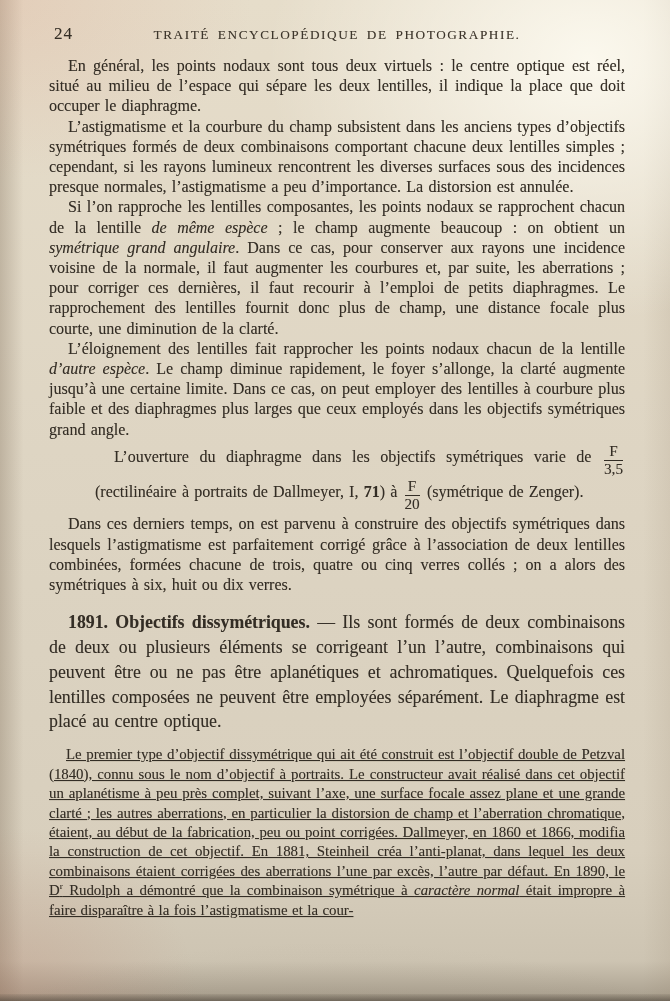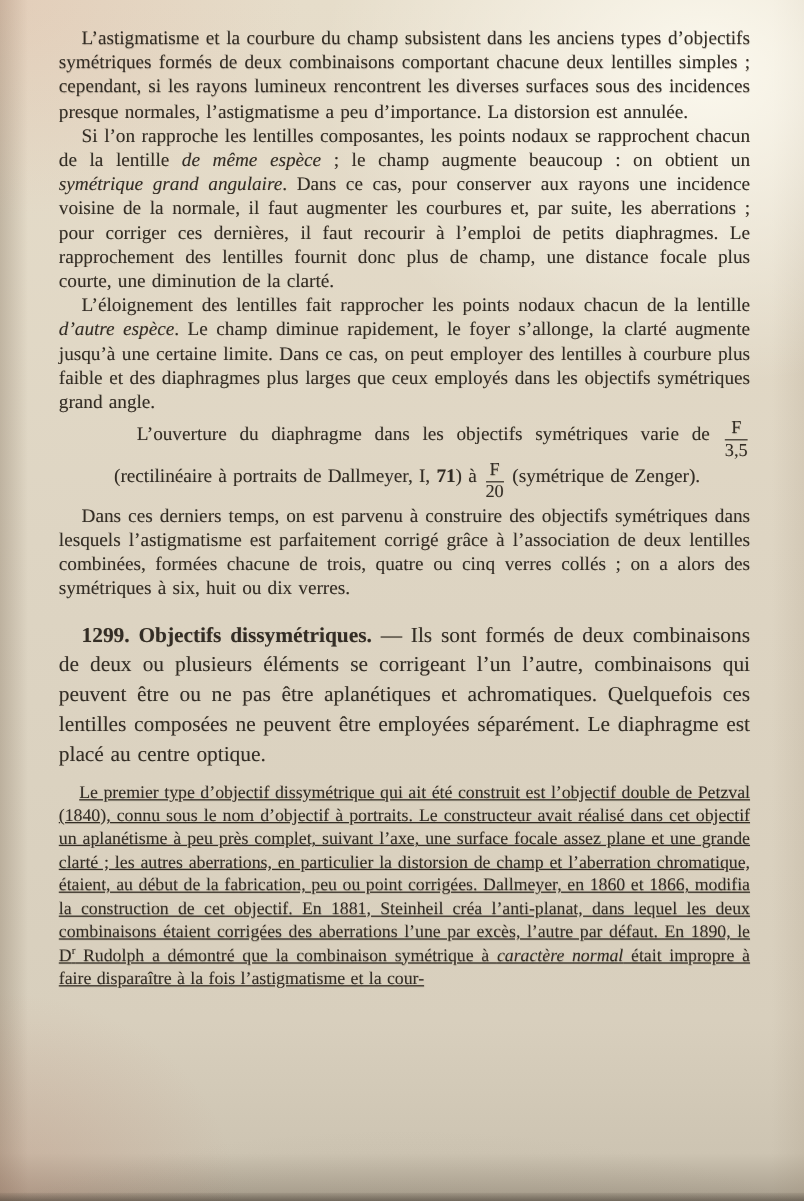--- a/index.html
+++ b/index.html
@@ -35,30 +35,35 @@
   .frac{display:inline-block;vertical-align:-0.85em;text-align:center;line-height:1.08;font-size:0.95em;margin:0 2px;text-indent:0;}
   .frac .num{display:block;border-bottom:1.2px solid #332d25;padding:0 3px 0.5px;}
   .frac .den{display:block;padding-top:0.5px;}
 </style>
 </head>
 <body>
 
 <div class="page">
   <div class="content">
 
+    <div class="header">
+      <span class="pagenum">24</span>
+      <div class="title">TRAITÉ ENCYCLOPÉDIQUE DE PHOTOGRAPHIE.</div>
+    </div>
 
+    <p>En général, les points nodaux sont tous deux virtuels : le centre optique est réel, situé au milieu de l’espace qui sépare les deux lentilles, il indique la place que doit occuper le diaphragme.</p>
 
     <p>L’astigmatisme et la courbure du champ subsistent dans les anciens types d’objectifs symétriques formés de deux combinaisons comportant chacune deux lentilles simples ; cependant, si les rayons lumineux rencontrent les diverses surfaces sous des incidences presque normales, l’astigmatisme a peu d’importance. La distorsion est annulée.</p>
 
     <p><span>Si l’on rapproche les lentilles composantes, les points nodaux se rapprochent chacun de la lentille </span><span class="it">de même espèce</span><span> ; le champ augmente beaucoup : on obtient un </span><span class="it">symétrique grand angulaire</span><span>. Dans ce cas, pour conserver aux rayons une incidence voisine de la normale, il faut augmenter les courbures et, par suite, les aberrations ; pour corriger ces dernières, il faut recourir à l’emploi de petits diaphragmes. Le rapprochement des lentilles fournit donc plus de champ, une distance focale plus courte, une diminution de la clarté.</span></p>
 
     <p><span>L’éloignement des lentilles fait rapprocher les points nodaux chacun de la lentille </span><span class="it">d’autre espèce</span><span>. Le champ diminue rapidement, le foyer s’allonge, la clarté augmente jusqu’à une certaine limite. Dans ce cas, on peut employer des lentilles à courbure plus faible et des diaphragmes plus larges que ceux employés dans les objectifs symétriques grand angle.</span></p>
 
     <p class="frac-par"><span>L’ouverture du diaphragme dans les objectifs symétriques varie de </span><span class="frac"><span class="num">F</span><span class="den">3,5</span></span><span> (rectilinéaire à portraits de Dallmeyer, I, </span><span class="bd">71</span><span>) à </span><span class="frac"><span class="num">F</span><span class="den">20</span></span><span> (symétrique de Zenger).</span></p>
 
     <p>Dans ces derniers temps, on est parvenu à construire des objectifs symétriques dans lesquels l’astigmatisme est parfaitement corrigé grâce à l’association de deux lentilles combinées, formées chacune de trois, quatre ou cinq verres collés ; on a alors des symétriques à six, huit ou dix verres.</p>
 
-    <p class="section-par"><span class="bd">1299. Objectifs dissymétriques.</span><span> — Ils sont formés de deux combinaisons de deux ou plusieurs éléments se corrigeant l’un l’autre, combinaisons qui peuvent être ou ne pas être aplanétiques et achromatiques. Quelquefois ces lentilles composées ne peuvent être employées séparément. Le diaphragme est placé au centre optique.</span></p>
+    <p class="section-par"><span class="bd">1891. Objectifs dissymétriques.</span><span> — Ils sont formés de deux combinaisons de deux ou plusieurs éléments se corrigeant l’un l’autre, combinaisons qui peuvent être ou ne pas être aplanétiques et achromatiques. Quelquefois ces lentilles composées ne peuvent être employées séparément. Le diaphragme est placé au centre optique.</span></p>
 
     <p class="small-par"><span>Le premier type d’objectif dissymétrique qui ait été construit est l’objectif double de Petzval (1840), connu sous le nom d’objectif à portraits. Le constructeur avait réalisé dans cet objectif un aplanétisme à peu près complet, suivant l’axe, une surface focale assez plane et une grande clarté ; les autres aberrations, en particulier la distorsion de champ et l’aberration chromatique, étaient, au début de la fabrication, peu ou point corrigées. Dallmeyer, en 1860 et 1866, modifia la construction de cet objectif. En 1881, Steinheil créa l’anti-planat, dans lequel les deux combinaisons étaient corrigées des aberrations l’une par excès, l’autre par défaut. En 1890, le D</span><sup>r</sup><span> Rudolph a démontré que la combinaison symétrique à </span><span class="it">caractère normal</span><span> était impropre à faire disparaître à la fois l’astigmatisme et la cour-</span></p>
 
   </div>
 </div>
 
 </body></html>

